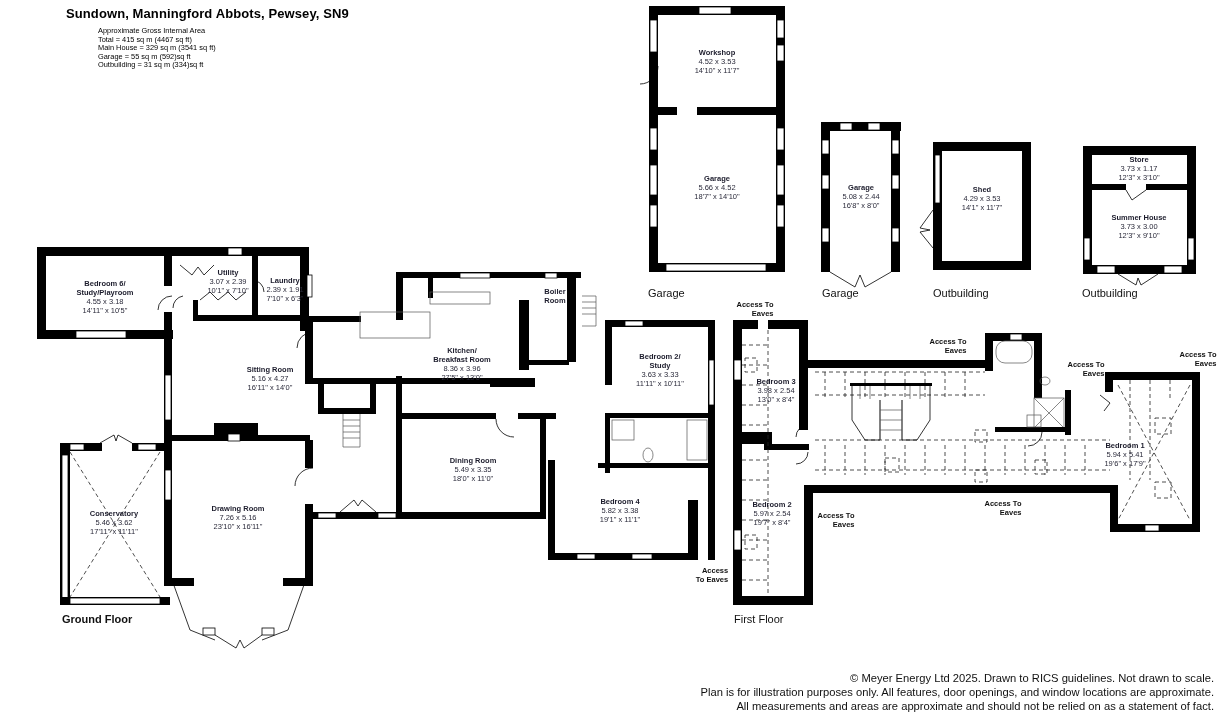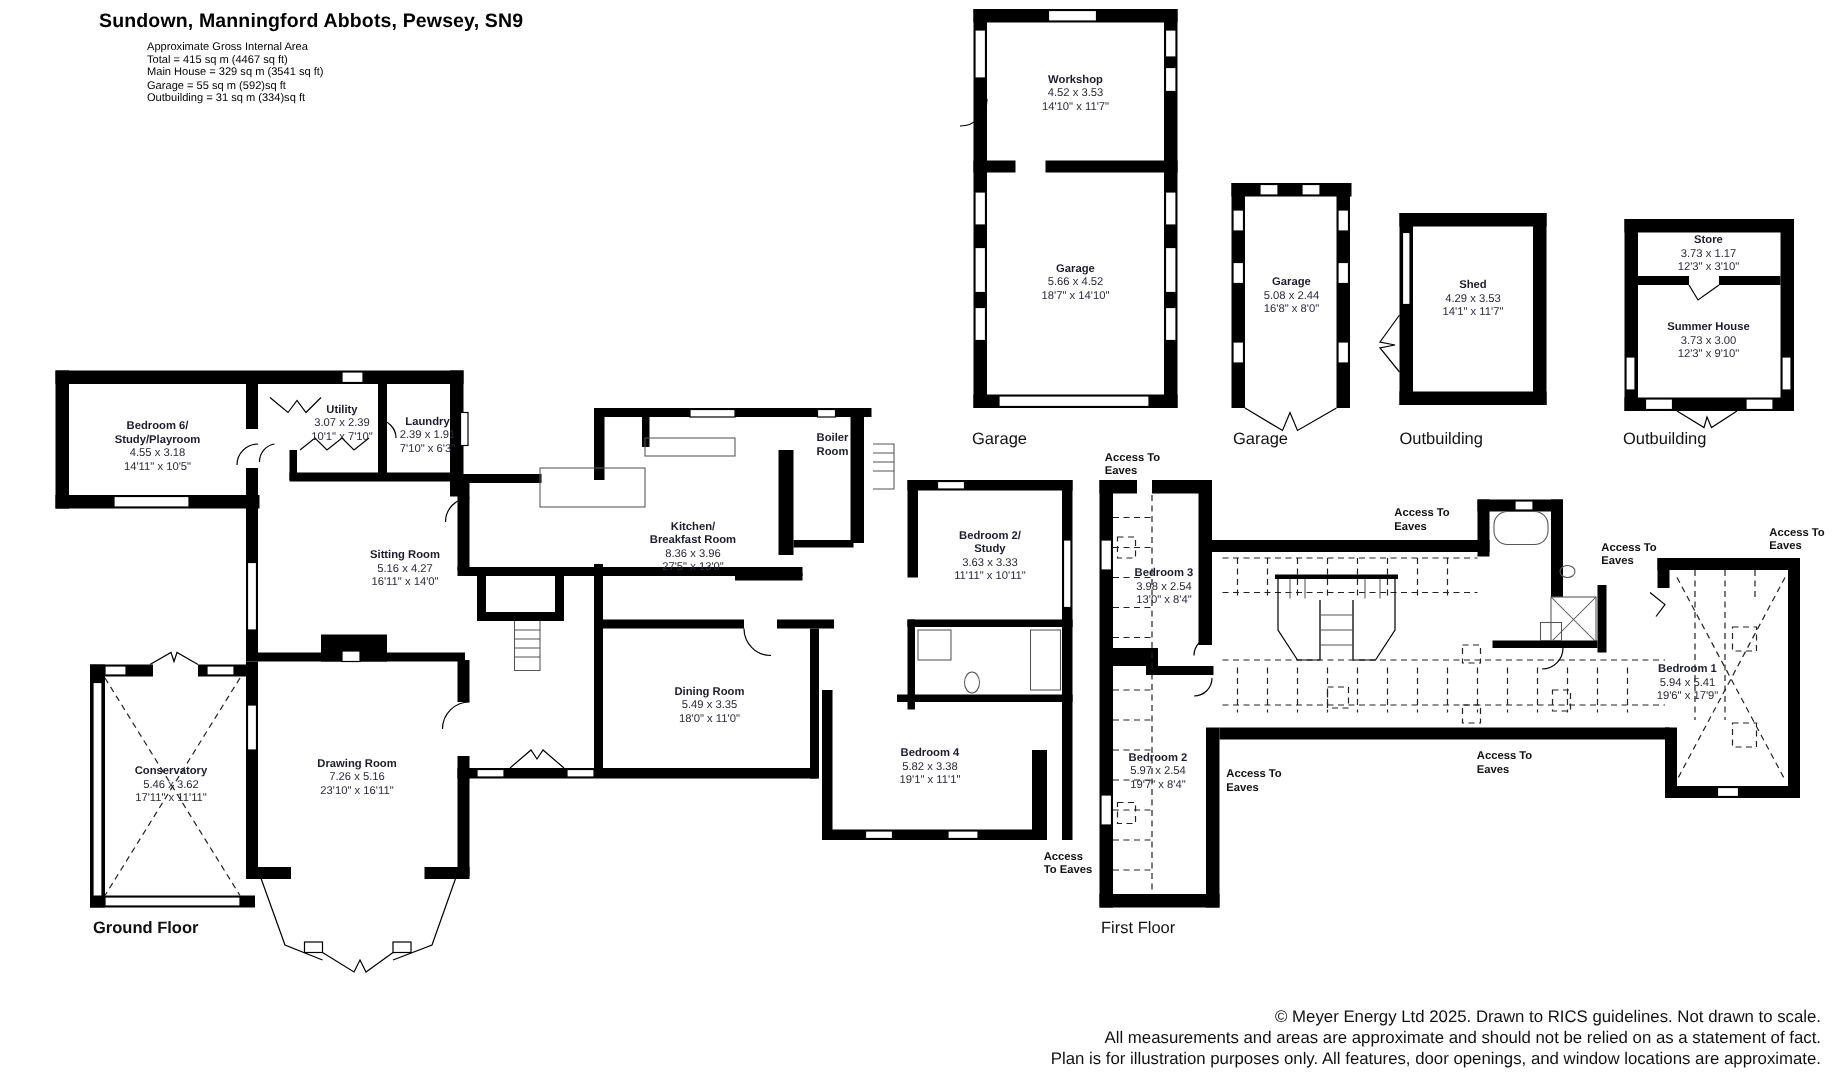--- a/index.html
+++ b/index.html
@@ -4,21 +4,21 @@
 <style>
   html,body{margin:0;padding:0;background:#ffffff;}
   body{width:1232px;height:720px;position:relative;overflow:hidden;font-family:"Liberation Sans",sans-serif;color:#000;}
   #plan{position:absolute;left:0;top:0;width:1232px;height:720px;}
   .title{position:absolute;left:66px;top:6px;font-size:13px;font-weight:bold;letter-spacing:0.1px;}
   .area{position:absolute;left:66px;top:27px;font-size:7.4px;font-weight:normal;line-height:8.6px;margin-left:32px;}
   .area div{white-space:nowrap;}
   .floor-label{position:absolute;font-size:11px;color:#111;white-space:nowrap;}
   .room{position:absolute;text-align:center;font-size:7.5px;line-height:9px;color:#2a2a3a;white-space:nowrap;transform:translateX(-50%);}
   .room .rn{font-weight:bold;color:#1c1c2c;}
-  .note{position:absolute;text-align:left;font-size:7.5px;font-weight:bold;line-height:9px;white-space:nowrap;transform:translateX(-50%);color:#111;}
+  .note{position:absolute;text-align:right;font-size:7.5px;font-weight:bold;line-height:9px;white-space:nowrap;transform:translateX(-50%);color:#111;}
   .footer{position:absolute;right:18px;top:671px;text-align:right;font-size:11.2px;line-height:14px;color:#111;}
   .footer div{white-space:nowrap;}
   svg .w{fill:#000;}
   svg .win{fill:#fff;stroke:#000;stroke-width:0.8;}
   svg .ln{stroke:#000;stroke-width:0.8;fill:none;}
   svg .dash{stroke:#222;stroke-width:0.8;fill:none;stroke-dasharray:4 3;}
   svg .thin{stroke:#555;stroke-width:0.7;fill:none;}
 </style>
 </head>
 <body>
@@ -394,15 +394,15 @@
   <div>Access To</div>
   <div>Eaves</div>
 </div>
 <div class="note" style="left:712px;top:566px;">
   <div>Access</div>
   <div>To Eaves</div>
 </div>
 
 <div class="footer">
   <div>© Meyer Energy Ltd 2025. Drawn to RICS guidelines.  Not drawn to scale.</div>
+  <div>Plan is for illustration purposes only. All features, door openings, and window locations are approximate.</div>
   <div>All measurements and areas are approximate and should not be relied on as a statement of fact.</div>
-  <div>Plan is for illustration purposes only. All features, door openings, and window locations are approximate.</div>
 </div>
 
 </body></html>

